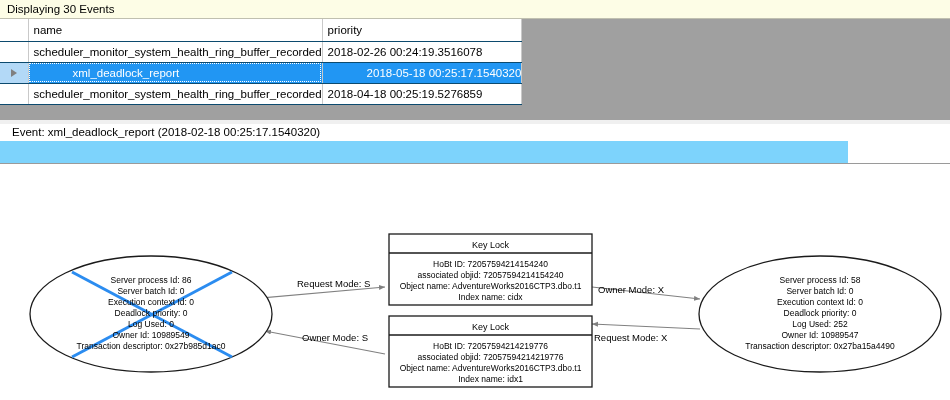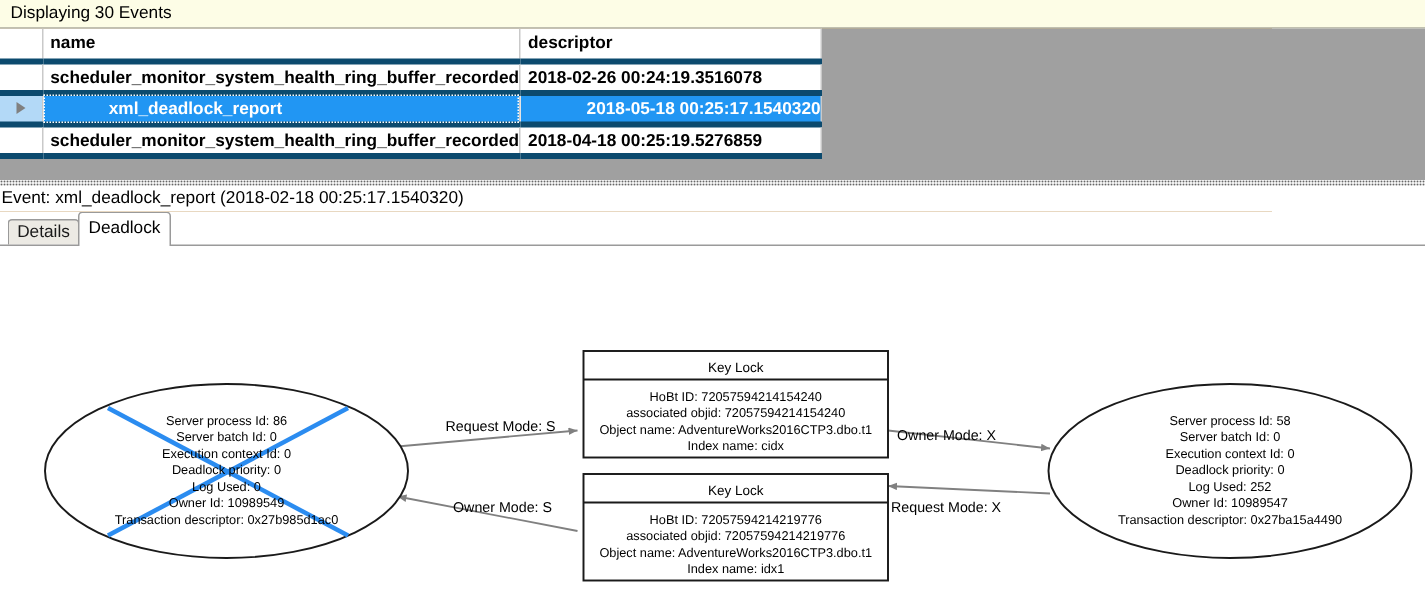--- a/index.html
+++ b/index.html
@@ -5,21 +5,21 @@
   html, body {
     margin: 0; padding: 0;
     width: 950px; height: 400px;
     overflow: hidden;
     background: #ffffff;
     font-family: "Liberation Sans", sans-serif;
   }
   #app {
     position: relative;
     width: 848px; height: 400px;
-    background: #a16207;
+    background: #7dd3fc;
   }
 
   
   .banner {
     position: absolute;
     left: 0; top: 0;
     width: 950px; height: 19px;
     background: #fdfde6;
     border-bottom: 1px solid #c0c0b0;
     box-sizing: border-box;
@@ -44,25 +44,25 @@
     background: #ffffff;
     font-size: 11.5px;
     color: #000;
   }
   table.events col.sel  { width: 28px; }
   table.events col.name { width: 278px; }
   table.events col.ts   { width: 160px; }
 
   table.events th, table.events td {
     border-right: 1px solid #c9c9c9;
-    border-bottom: 4px solid #0c4a6e;
+    border-bottom: 1px solid #0c4a6e;
     height: 21px;
     padding: 0 0 0 5px;
     text-align: left;
-    font-weight: bold;
+    font-weight: normal;
     white-space: nowrap;
     overflow: hidden;
     box-sizing: border-box;
     vertical-align: middle;
   }
   table.events th { background: #ffffff; height: 22px; }
   table.events td.selcell, table.events th.selcell {
     background: #ffffff;
     padding: 0;
     text-align: center;
@@ -94,21 +94,21 @@
   }
 
   
   .event-caption {
     position: absolute;
     left: 0; top: 124px;
     width: 950px; height: 17px;
     font-size: 11.5px;
     color: #000;
     line-height: 16px;
-    padding-left: 1px;
+    padding-left: 12px;
     box-sizing: border-box;
     background: #ffffff;
   }
 
   
   .tabstrip {
     position: absolute;
     left: 0; top: 141px;
     width: 950px; height: 23px;
     background: #ffffff;
@@ -182,21 +182,21 @@
     <table class="events">
       <colgroup>
           <col class="sel">
           <col class="name">
           <col class="ts">
         </colgroup>
       <thead>
         <tr>
           <th class="selcell"></th>
           <th>name</th>
-          <th>descriptor</th>
+          <th>priority</th>
         </tr>
       </thead>
       <tbody id="grid-body">
           <tr>
             <td class="selcell"></td>
             <td class="namecell">scheduler_monitor_system_health_ring_buffer_recorded</td>
             <td>2018-02-26 00:24:19.3516078</td>
           </tr>
           <tr class="selected">
             <td class="selcell"><span class="rowarrow"></span></td>
@@ -209,24 +209,20 @@
             <td>2018-04-18 00:25:19.5276859</td>
           </tr>
         </tbody>
     </table>
   </div>
 
   <div class="splitter"></div>
 
   <div class="event-caption">Event: xml_deadlock_report (2018-02-18 00:25:17.1540320)</div>
 
-  <div class="tabstrip">
-    <div class="tab inactive">Details</div>
-    <div class="tab active">Deadlock</div>
-  </div>
 
   <div class="graph-pane">
     <svg width="950" height="236" viewBox="0 0 950 236">
       <defs>
         <marker id="arrow" markerWidth="7" markerHeight="7" refX="6" refY="2.5" orient="auto" markerUnits="userSpaceOnUse">
           <path d="M0,0 L6,2.5 L0,5 z" fill="#808080"></path>
         </marker>
       </defs>
 
       <path class="edge-line" d="M 250,135 L 385,123" marker-end="url(#arrow)"></path>

